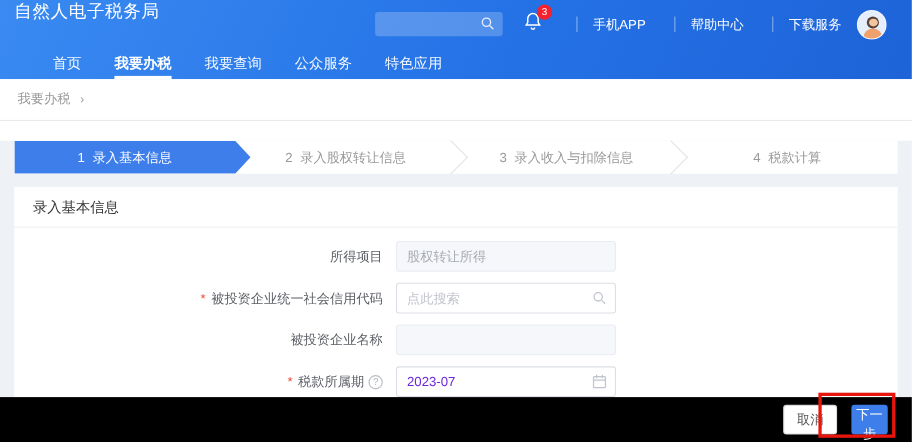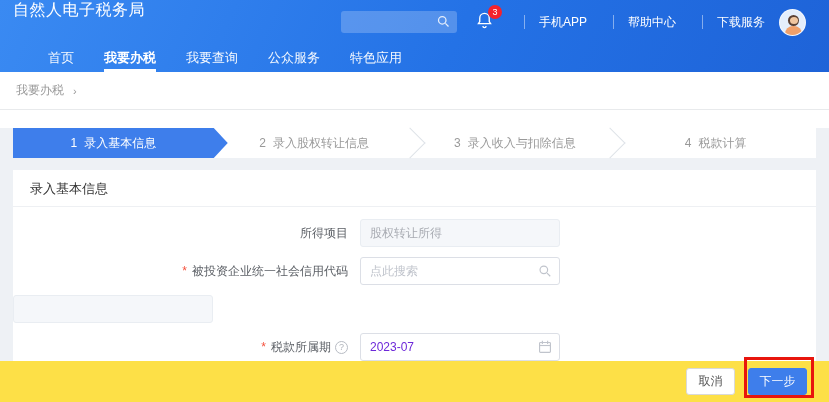--- a/index.html
+++ b/index.html
@@ -150,33 +150,33 @@
     background:#f5f7fa; border-color:#e9edf2; color:#a8abb2;
   }
   .fctrl .ficon {
     position:absolute; right:8px; top:50%; transform:translateY(-50%);
     display:flex; cursor:pointer;
   }
 
   
   .footer {
     position:absolute; left:0; bottom:0; width:829px; height:41px;
-    background:#fde047;
+    background:#000000;
     display:flex; align-items:center; justify-content:flex-end;
     padding-right:22px; gap:13px;
   }
   .btn {
     height:27px; border-radius:3px; font-size:12px; cursor:pointer;
     font-family:"Liberation Sans","DejaVu Sans",sans-serif;
   }
   .btn-cancel {
     width:49px; background:#fff; border:1px solid #d9d9d9; color:#555;
   }
   .btn-next {
-    width:59px; background:#3e7eeb; border:1px solid #3e7eeb; color:#fff;
+    width:33px; background:#3e7eeb; border:1px solid #3e7eeb; color:#fff;
   }
 
   
   .annotation-box {
     position:absolute; left:744px; top:357px; width:70px; height:41px;
     border:3px solid #e8150d; pointer-events:none; z-index:20;
   }
 </style>
 </head>
 <body>
@@ -283,20 +283,23 @@
             <span class="ficon">
               <svg width="14" height="14" viewBox="0 0 24 24" fill="none" stroke="#c0c4cc" stroke-width="2">
                 <circle cx="10" cy="10" r="6.5"></circle>
                   <line x1="15.5" y1="15.5" x2="21" y2="21"></line>
               </svg>
             </span>
           </div>
         </div>
 
         <div class="frow">
+          <div class="flabel">
+            <span>被投资企业名称</span>
+          </div>
           <div class="fctrl">
             <input type="text" disabled="" value="" style="">
           </div>
         </div>
 
         <div class="frow">
           <div class="flabel">
             <span class="req">*</span>
             <span>税款所属期</span>
             <span class="help-icon">?</span>

